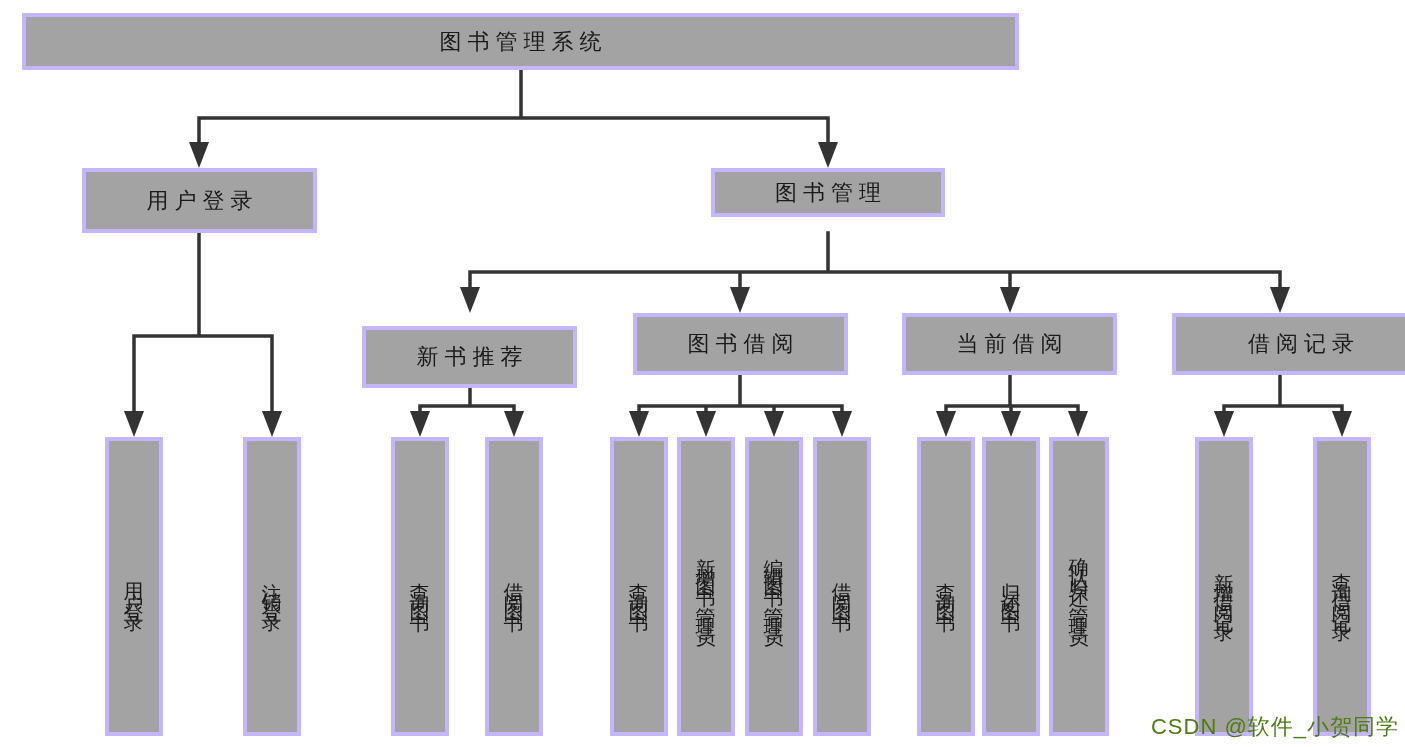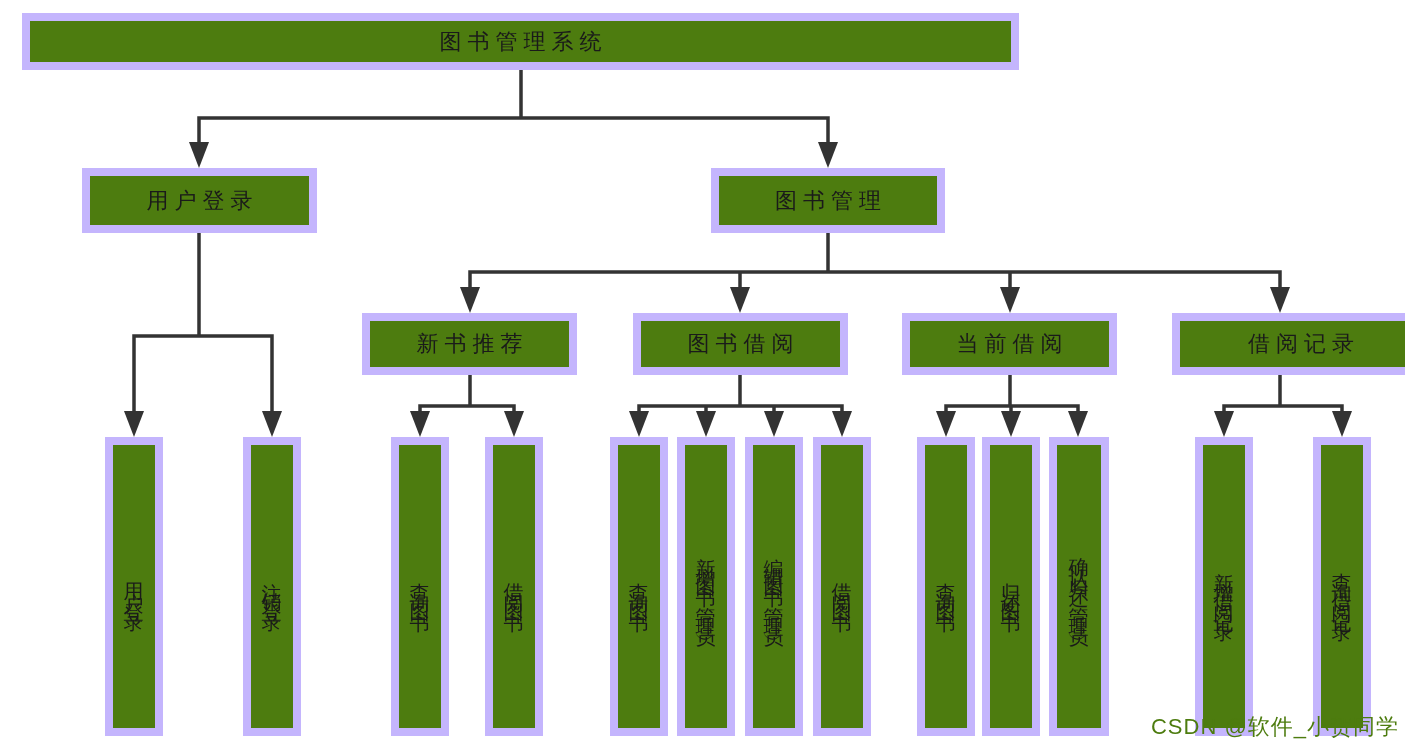--- a/index.html
+++ b/index.html
@@ -15,22 +15,22 @@
   .connectors {
     position: absolute;
     left: 0; top: 0;
     width: 1405px;
     height: 747px;
     z-index: 1;
   }
   .node {
     position: absolute;
     box-sizing: border-box;
-    border: 8px solid #c4b5fd;
-    background: #4d7c0f;
+    border: 4px solid #c4b5fd;
+    background: #a3a3a3;
     display: flex;
     align-items: center;
     justify-content: center;
     z-index: 2;
   }
   .hnode span {
     font-size: 22px;
     letter-spacing: 6px;
     text-indent: 6px;
     white-space: nowrap;
@@ -123,25 +123,25 @@
     </g>
   </svg>
 
   <div class="node hnode" style="left:22px; top:13px; width:997px; height:57px;">
     <span>图书管理系统</span>
   </div>
 
   <div class="node hnode" style="left:82px; top:168px; width:235px; height:65px;">
     <span>用户登录</span>
   </div>
-  <div class="node hnode" style="left:711px; top:168px; width:234px; height:65px;">
+  <div class="node hnode" style="left:711px; top:168px; width:234px; height:49px;">
     <span>图书管理</span>
   </div>
 
-  <div class="node hnode" style="left:362px; top:313px; width:215px; height:62px;">
+  <div class="node hnode" style="left:362px; top:326px; width:215px; height:62px;">
     <span>新书推荐</span>
   </div>
   <div class="node hnode" style="left:633px; top:313px; width:215px; height:62px;">
     <span>图书借阅</span>
   </div>
   <div class="node hnode" style="left:902px; top:313px; width:215px; height:62px;">
     <span>当前借阅</span>
   </div>
   <div class="node hnode" style="left:1172px; top:313px; width:258px; height:62px;">
     <span>借阅记录</span>

